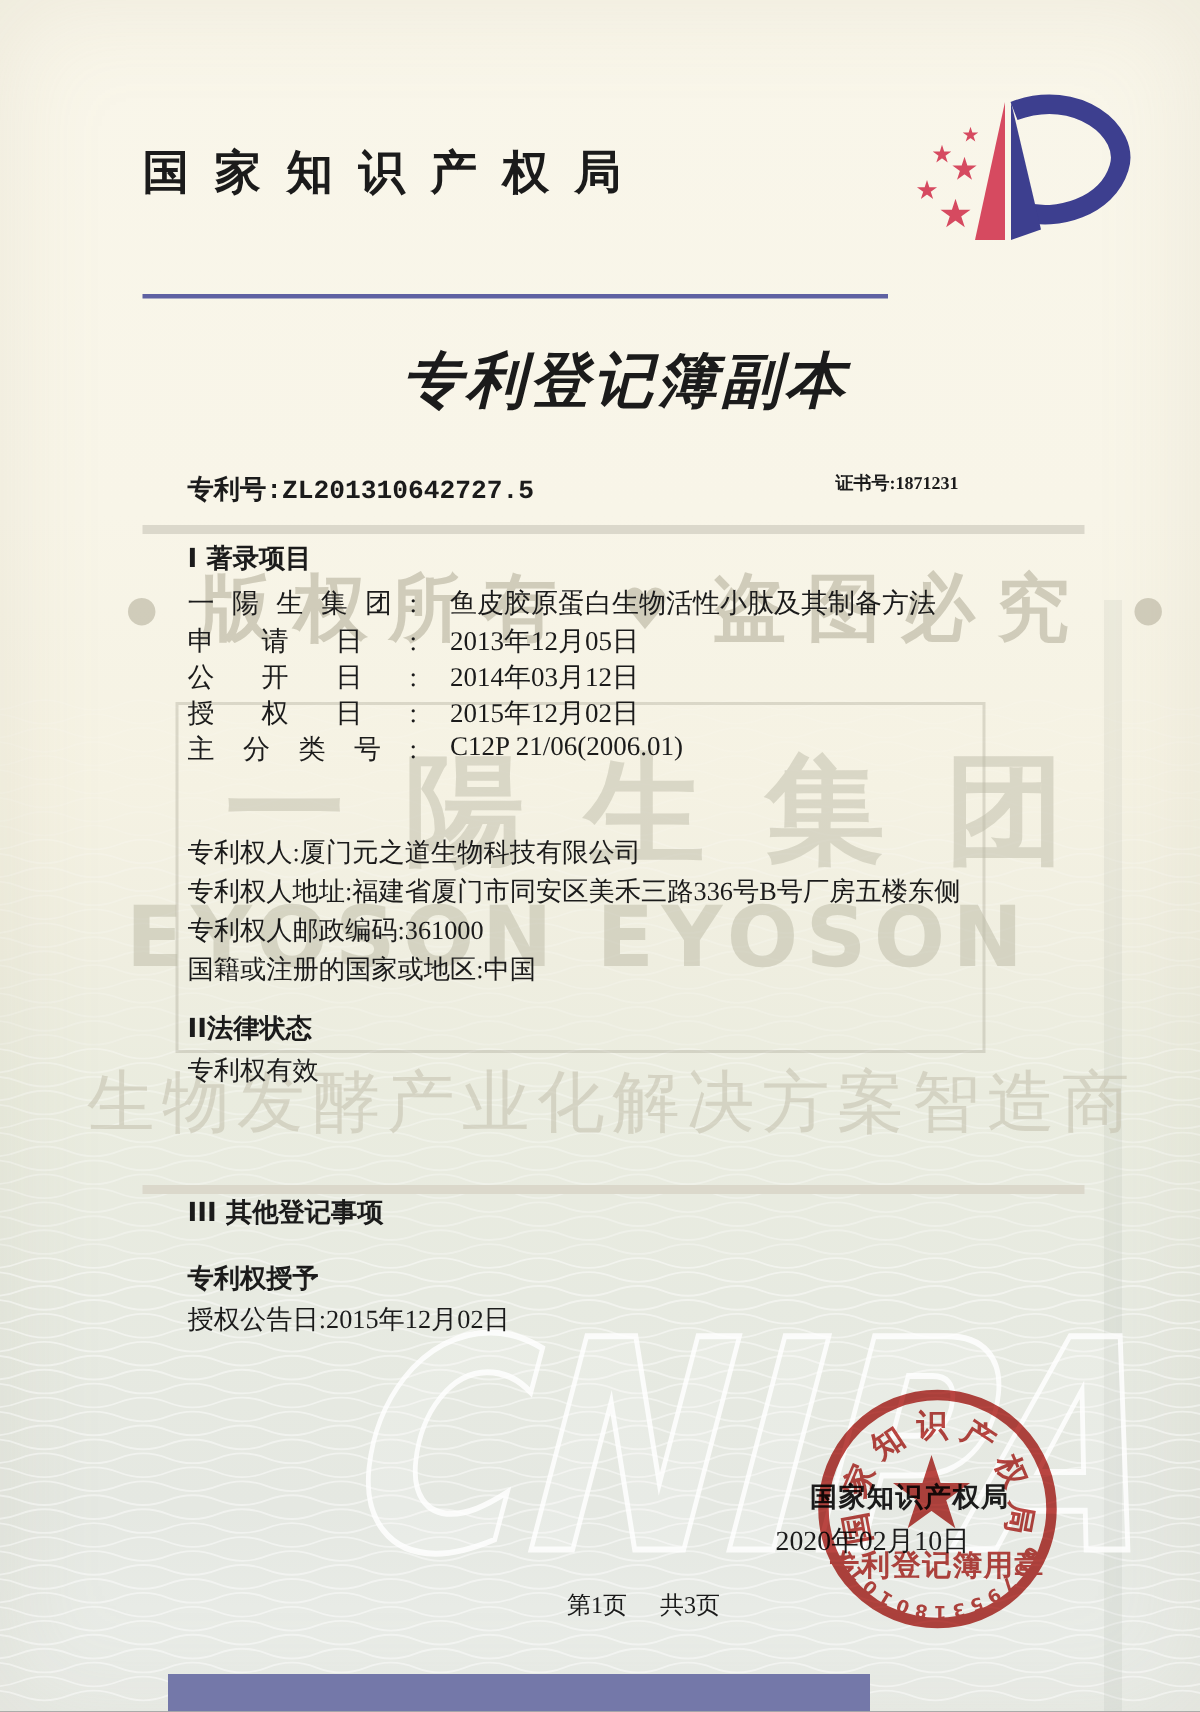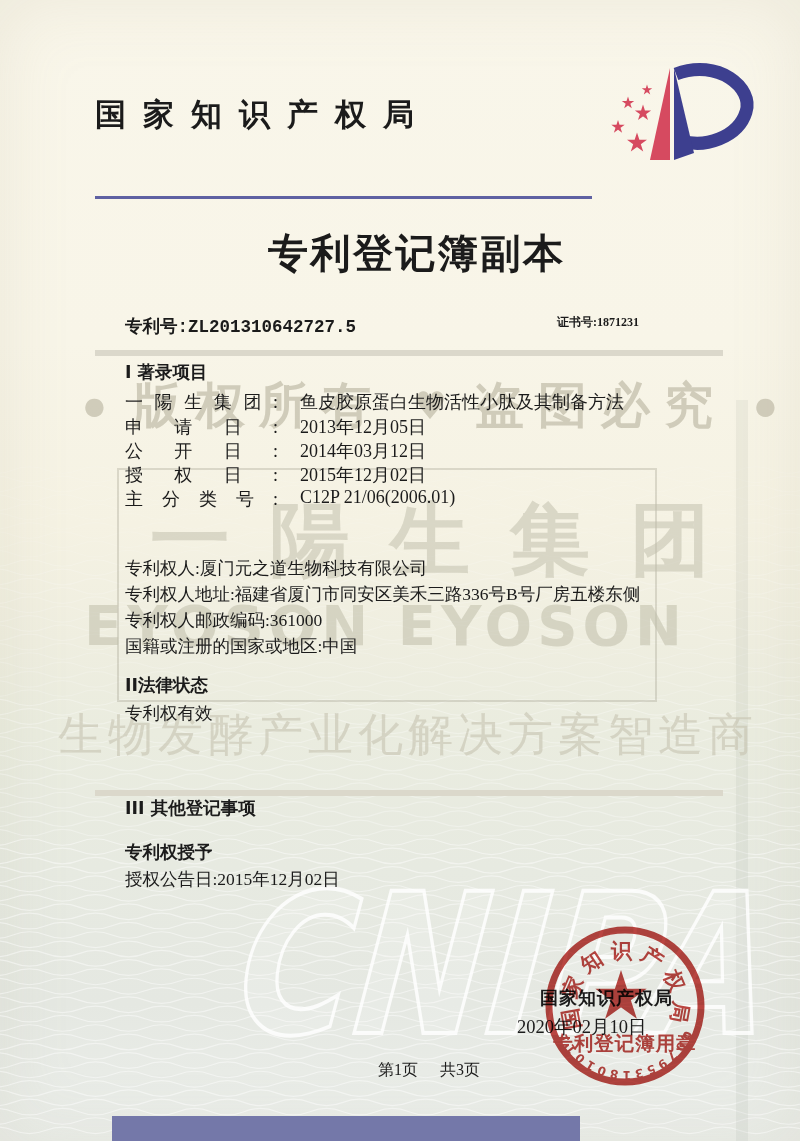--- a/index.html
+++ b/index.html
@@ -23,21 +23,21 @@
   .wm-cnipa{position:absolute;left:252px;top:868px;font-size:195px;font-weight:900;font-style:italic;
     letter-spacing:2px;color:rgba(255,255,255,.14);-webkit-text-stroke:4px rgba(255,255,255,.82);
     transform:skewX(-6deg) scaleX(.8);transform-origin:left top;}
 
   
   .org-cn{position:absolute;left:95px;top:94px;font-size:31px;font-weight:bold;letter-spacing:17px;white-space:nowrap;}
   .org-en{position:absolute;left:95px;top:159px;font-size:18.5px;font-weight:bold;white-space:nowrap;}
   .underline{position:absolute;left:95px;top:196px;width:497px;height:3px;background:#5f61a2;}
   .logo{position:absolute;left:598px;top:48px;width:175px;height:145px;}
 
-  .doc-title{position:absolute;left:268px;top:226px;font-size:40px;font-weight:bold;letter-spacing:2.5px;white-space:nowrap;}
+  .doc-title{position:absolute;left:268px;top:226px;font-size:40px;font-weight:bold;letter-spacing:2.5px;white-space:nowrap;font-style:italic;}
 
   .meta-left{position:absolute;left:125px;top:314px;font-size:17.5px;font-weight:600;white-space:nowrap;font-family:Liberation Mono, monospace;}
   .meta-right{position:absolute;left:557px;top:314px;font-size:12px;font-weight:600;white-space:nowrap;}
 
   .band{position:absolute;left:95px;width:628px;height:6px;background:#dbd8cb;}
   .band1{top:350px;} .band3{top:790px;}
   .sec-heading{position:absolute;left:125px;font-size:17.5px;font-weight:bold;font-family:"DejaVu Sans","Liberation Sans",sans-serif;white-space:nowrap;}
   .h1{top:360px;} .h2{top:673px;} .h3{top:796px;}
 
   .frow{position:absolute;left:125px;font-size:18px;white-space:nowrap;}

